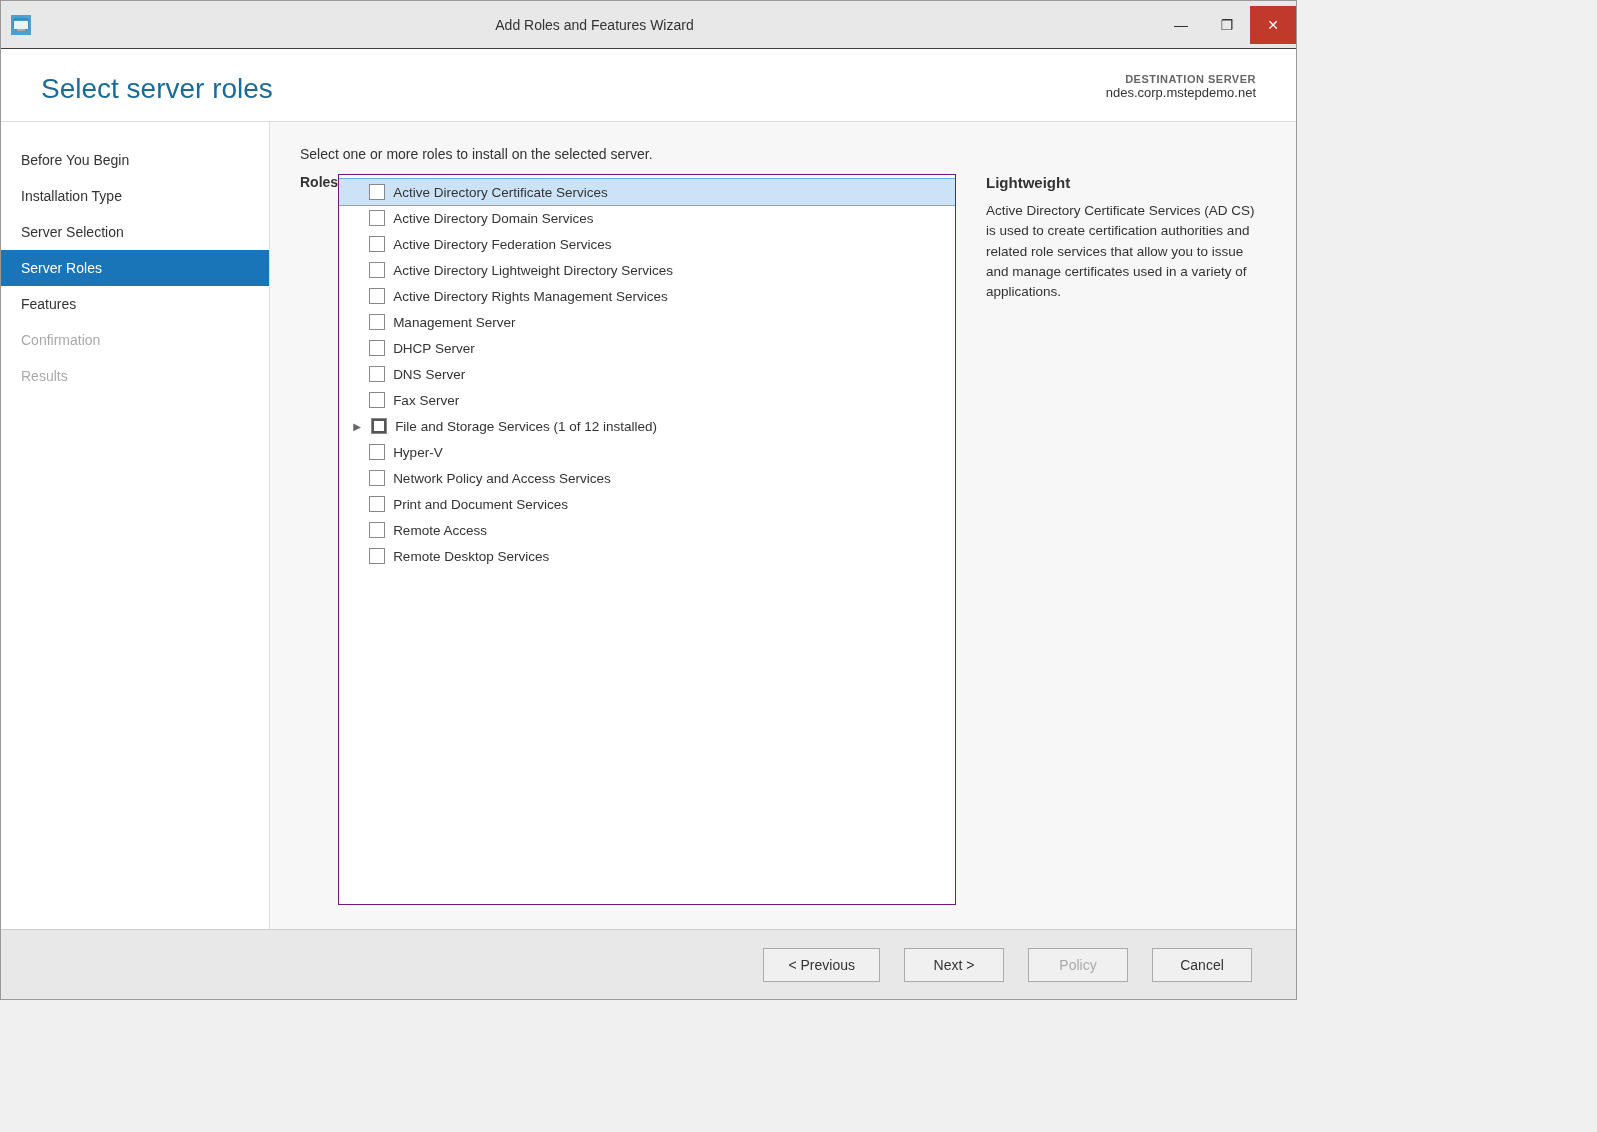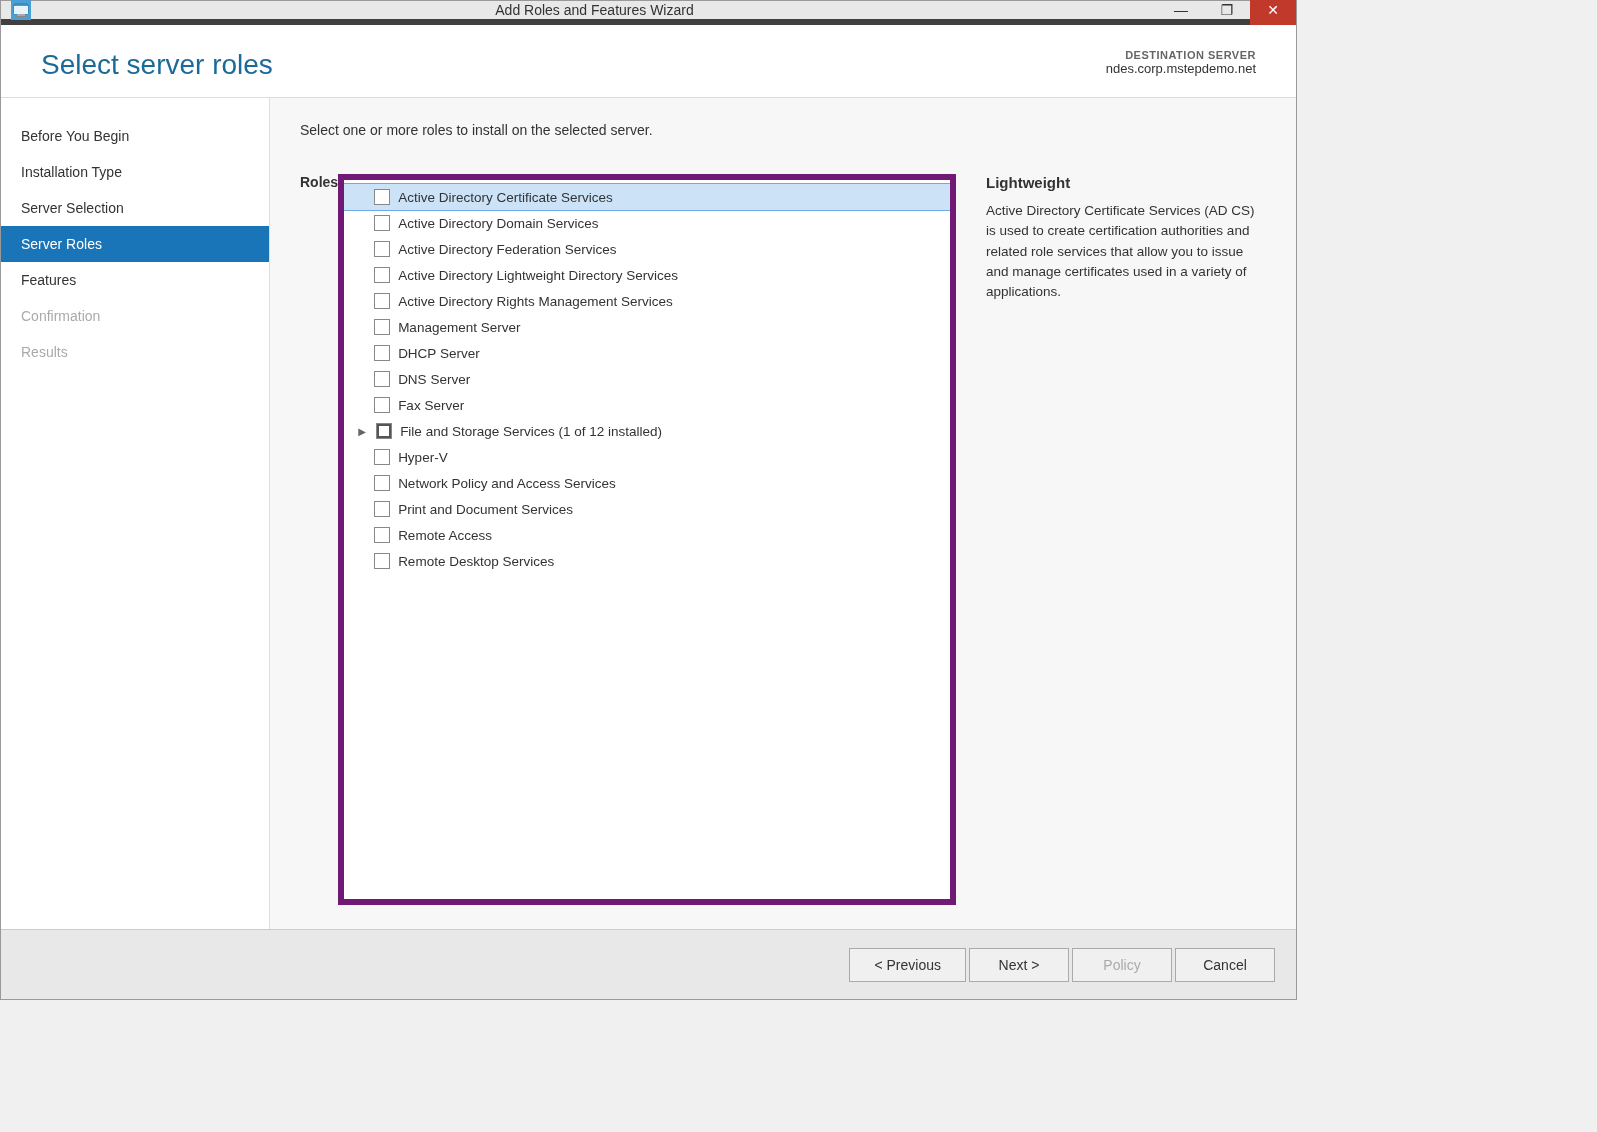--- a/index.html
+++ b/index.html
@@ -16,25 +16,25 @@
       height: 1000px;
       background: #fff;
       display: flex;
       flex-direction: column;
       border: 1px solid #999;
     }
 
     
     .titlebar {
       background: #e8e8e8;
-      height: 24px;
+      height: 48px;
       display: flex;
       align-items: center;
       justify-content: space-between;
-      border-bottom: 6px solid #404040;
+      border-bottom: 1px solid #404040;
       padding: 0 0 0 10px;
       flex-shrink: 0;
     }
     .titlebar-icon {
       width: 20px;
       height: 20px;
       background: #4a9fd4;
       display: flex; align-items: center; justify-content: center;
       color: white; font-size: 12px;
     }
@@ -130,21 +130,21 @@
       cursor: default;
     }
 
     
     .content-panel {
       flex: 1;
       padding: 24px 30px;
       overflow: hidden;
       display: flex;
       flex-direction: column;
-      gap: 32px;
+      gap: 8px;
     }
     .content-description {
       font-size: 14px;
       color: #333;
       margin-bottom: 4px;
     }
 
     .roles-description-row {
       display: flex;
       gap: 30px;
@@ -160,21 +160,21 @@
       overflow: hidden;
     }
     .roles-label {
       font-size: 14px;
       font-weight: 600;
       color: #333;
       margin-bottom: 8px;
     }
     .roles-list-container {
       flex: 1;
-      border: 6px solid #701a75;
+      border: 1px solid #701a75;
       background: white;
       overflow: hidden;
       position: relative;
     }
     .roles-list {
       height: 100%;
       overflow-y: scroll;
       padding: 4px 0;
     }
     .role-item {
@@ -245,22 +245,22 @@
       line-height: 1.5;
     }
 
     
     .footer {
       background: #e8e8e8;
       height: 70px;
       display: flex;
       align-items: center;
       justify-content: flex-end;
-      padding: 0 21px;
-      gap: 3px;
+      padding: 0 44px;
+      gap: 24px;
       border-top: 1px solid #ccc;
       flex-shrink: 0;
     }
     .footer-btn {
       padding: 8px 24px;
       font-size: 14px;
       border: 1px solid #aaa;
       background: #f0f0f0;
       cursor: pointer;
       color: #333;

